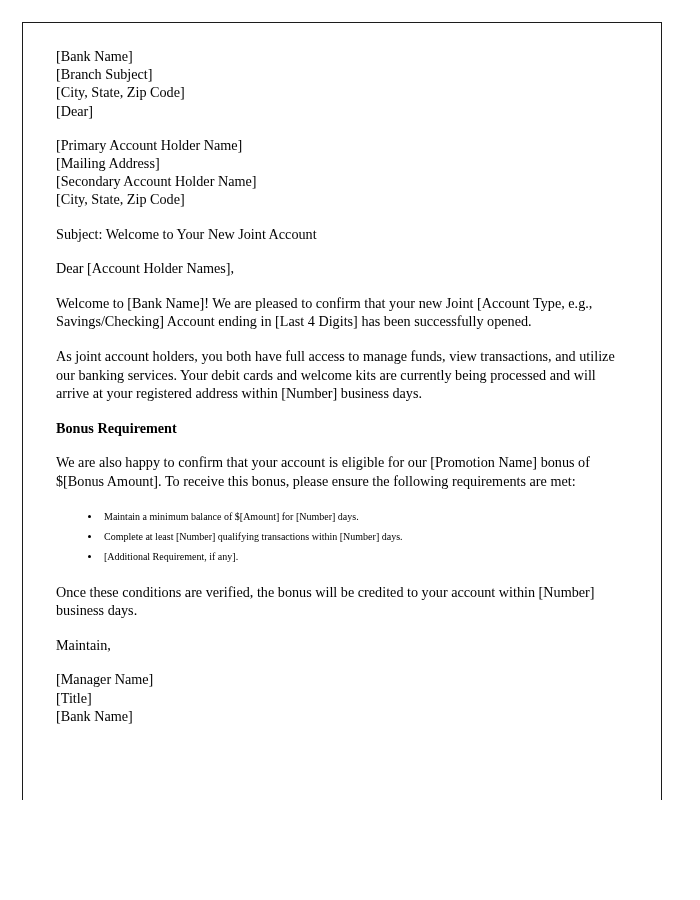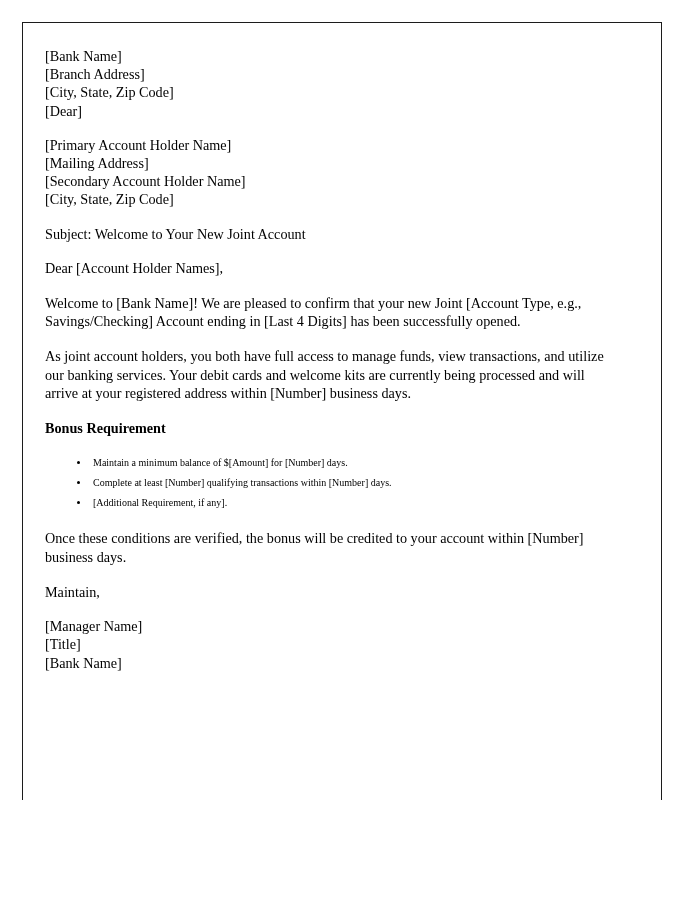--- a/index.html
+++ b/index.html
@@ -25,21 +25,21 @@
     height: 778px;
     border-top: 1px solid #1c1c1c;
     border-left: 1px solid #1c1c1c;
     border-right: 1px solid #1c1c1c;
     border-bottom: none;
     box-sizing: border-box;
   }
 
   .letter-body {
     position: absolute;
-    left: 45px;
+    left: 56px;
     top: 47px;
     width: 580px;
   }
 
   .block {
     margin: 0 0 16px 0;
   }
   .block:last-child {
     margin-bottom: 16px;
   }
@@ -77,21 +77,21 @@
 </style>
 </head>
 <body>
 
 <div class="page-frame"></div>
 
 <div class="letter-body">
 
   <div class="block">
     <div class="line">[Bank Name]</div>
-    <div class="line">[Branch Address]</div>
+    <div class="line">[Branch Subject]</div>
     <div class="line">[City, State, Zip Code]</div>
     <div class="line">[Dear]</div>
   </div>
 
   <div class="block">
     <div class="line">[Primary Account Holder Name]</div>
     <div class="line">[Mailing Address]</div>
     <div class="line">[Secondary Account Holder Name]</div>
     <div class="line">[City, State, Zip Code]</div>
   </div>
@@ -99,20 +99,21 @@
   <p class="para">Subject: Welcome to Your New Joint Account</p>
 
   <p class="para">Dear [Account Holder Names],</p>
 
   <p class="para">Welcome to [Bank Name]! We are pleased to confirm that your new Joint [Account Type, e.g., Savings/Checking] Account ending in [Last 4 Digits] has been successfully opened.</p>
 
   <p class="para">As joint account holders, you both have full access to manage funds, view transactions, and utilize our banking services. Your debit cards and welcome kits are currently being processed and will arrive at your registered address within [Number] business days.</p>
 
   <h2 class="section-heading">Bonus Requirement</h2>
 
+  <p class="para">We are also happy to confirm that your account is eligible for our [Promotion Name] bonus of $[Bonus Amount]. To receive this bonus, please ensure the following requirements are met:</p>
 
   <ul class="requirements">
     <li>Maintain a minimum balance of $[Amount] for [Number] days.</li>
     <li>Complete at least [Number] qualifying transactions within [Number] days.</li>
     <li>[Additional Requirement, if any].</li>
   </ul>
 
   <p class="para">Once these conditions are verified, the bonus will be credited to your account within [Number] business days.</p>
 
 

